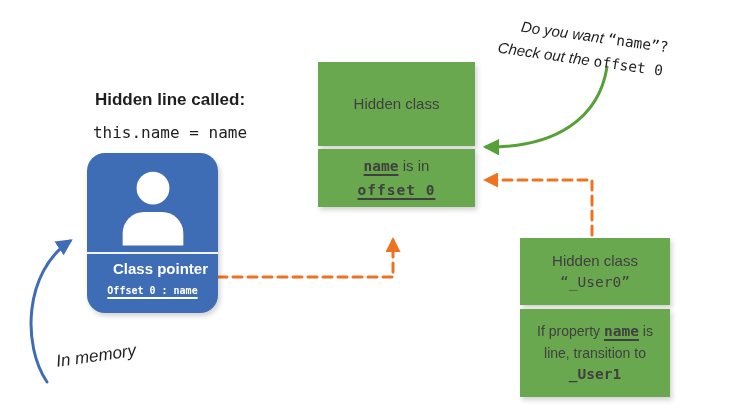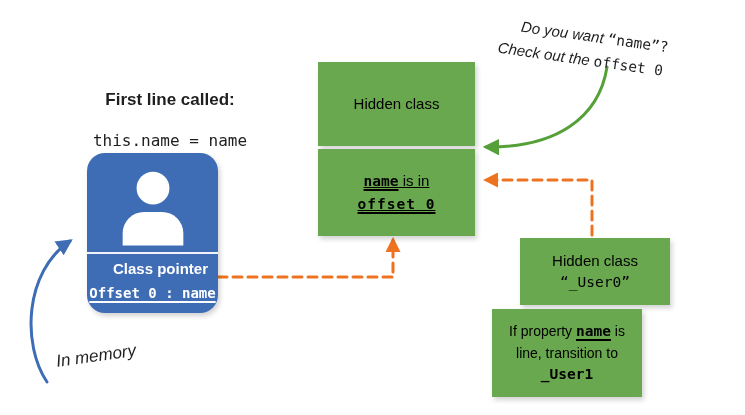--- a/index.html
+++ b/index.html
@@ -22,40 +22,40 @@
 
   
   .note{position:absolute;left:503px;top:12px;transform:rotate(8deg);transform-origin:left top;
         font-size:15px;line-height:23px;white-space:nowrap;}
   .note .l1{margin-left:20px;}
   .note .mono{font-size:14.5px;}
 
   
   .firstline{position:absolute;left:62px;top:90px;width:216px;text-align:center;}
   .firstline .t1{font-size:17px;font-weight:600;}
-  .firstline .t2{font-size:16px;margin-top:21px;}
+  .firstline .t2{font-size:16px;margin-top:13px;}
 
   
   .card{position:absolute;left:87px;top:153px;width:131px;height:160px;border-radius:18px;
         background:var(--box-blue);box-shadow:2px 3px 5px rgba(0,0,0,0.18);color:#fff;}
   .card .icon{position:absolute;left:50%;top:12px;transform:translateX(-50%);}
   .card .divider{position:absolute;left:0;right:0;top:99px;height:2px;background:rgba(255,255,255,0.92);}
   .card .title{position:absolute;left:16px;right:0;top:107px;text-align:center;font-size:15px;font-weight:bold;}
-  .card .sub{position:absolute;left:0;right:0;top:132px;text-align:center;font-size:14px;font-weight:bold;}
+  .card .sub{position:absolute;left:0;right:0;top:132px;text-align:center;font-size:10px;font-weight:bold;}
 
   
-  .gbox{position:absolute;background:var(--box-green);color:#000000;display:flex;flex-direction:column;
+  .gbox{position:absolute;background:var(--box-green);color:#404040;display:flex;flex-direction:column;
         justify-content:center;text-align:center;
         box-shadow:2px 3px 5px rgba(0,0,0,0.18);}
   .gbox .ln{line-height:1.45;}
   .u1-top{left:318px;top:62px;width:157px;height:84px;font-size:15px;}
-  .u1-bot{left:318px;top:149px;width:157px;height:87px;font-size:15px;text-decoration:underline;}
+  .u1-bot{left:318px;top:149px;width:157px;height:58px;font-size:15px;}
   .u1-bot .offset{font-size:16px;letter-spacing:1px;margin-top:2px;}
   .u0-top{left:520px;top:238px;width:150px;height:67px;font-size:15px;}
-  .u0-bot{left:492px;top:309px;width:150px;height:88px;font-size:14px;line-height:1.5;}
+  .u0-bot{left:520px;top:309px;width:150px;height:88px;font-size:14px;line-height:1.5;}
   .gbox .mono{font-size:14.5px;}
 
   
   .inmemory{position:absolute;left:55px;top:352px;transform:rotate(-8deg);transform-origin:left top;
             font-size:17px;white-space:nowrap;}
 
   
   svg.overlay{position:absolute;left:0;top:0;pointer-events:none;}
   .arrow{fill:none;stroke-width:3;stroke-linecap:round;stroke-linejoin:round;}
   .a-blue{stroke:var(--arrow-blue);}
@@ -87,21 +87,21 @@
     <path class="arrow a-orange" d="M218,277 H393 V240" marker-end="url(#mo)"></path>
     <path class="arrow a-orange" d="M592,235 V180 H486" marker-end="url(#mo)"></path>
   </svg>
 
   <div class="note">
     <div class="l1"><span class="hand">Do you want </span><span class="mono">“name”?</span></div>
     <div class="l2"><span class="hand">Check out the </span><span class="mono">offset 0</span></div>
   </div>
 
   <div class="firstline">
-    <div class="t1">First line called:</div>
+    <div class="t1">Hidden line called:</div>
     <div class="t2 mono">this.name = name</div>
   </div>
 
   <div class="card">
     <svg class="icon" width="82" height="84" viewBox="0 0 100 100">
       <circle cx="50" cy="27" r="20" fill="#ffffff"></circle>
       <path d="M13,97 v-15 a26,26 0 0 1 26,-26 h22 a26,26 0 0 1 26,26 v15 z" fill="#ffffff"></path>
     </svg>
     <div class="divider"></div>
     <div class="title">Class pointer</div>

